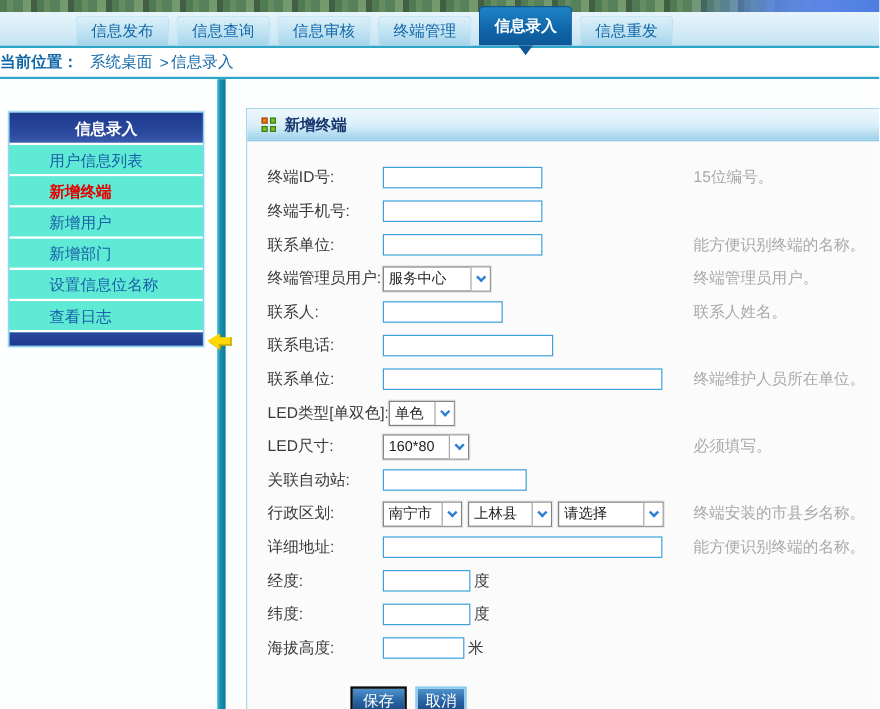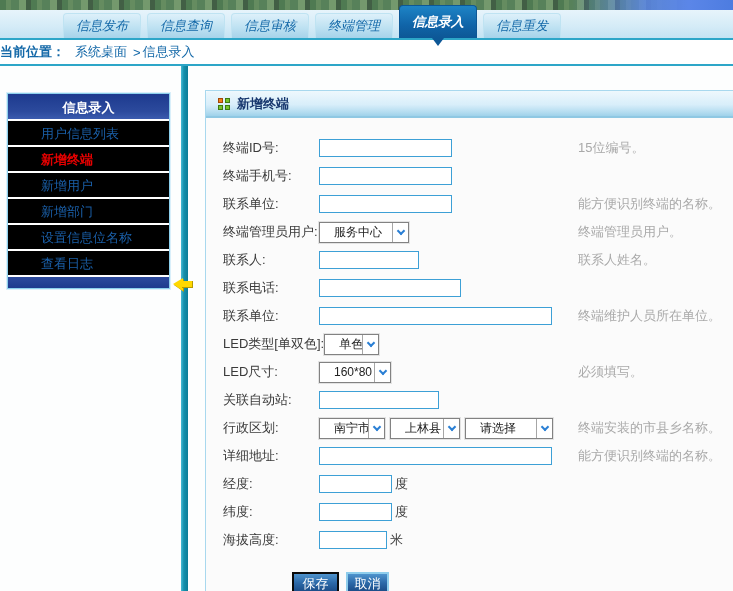--- a/index.html
+++ b/index.html
@@ -8,21 +8,21 @@
 
   
   .banner { height:10px; width:100%;
     background:
       linear-gradient(90deg, rgba(91,134,232,0) 0%, rgba(91,134,232,0) 78%, rgba(91,134,232,.85) 88%, #5b86e8 94%, #4d7ce0 100%),
       repeating-linear-gradient(90deg, #4f7a52 0 6px, #658c60 6px 11px, #57815a 11px 19px, #74996d 19px 26px, #425f45 26px 31px);
   }
 
   
   .tabstrip { height:28px; width:100%; background:linear-gradient(180deg,#e7f4fb 0%, #d4ebf7 60%, #c3e3f3 100%);
-    display:flex; align-items:flex-end; padding-left:63px;font-style:italic; }
+    display:flex; align-items:flex-end; padding-left:63px; }
   .tab { height:25px; line-height:24px; padding:0 12px; margin-right:6px; color:#1368a8;
     background:linear-gradient(180deg,#ddf0fa 0%, #bfe2f2 55%, #a6d3ea 100%);
     border:1px solid #bfe3f2; border-bottom:none; border-radius:4px 4px 0 0; cursor:pointer; white-space:nowrap; }
   .tab.active { height:33px; line-height:32px; font-weight:bold; color:#fff;
     background:linear-gradient(180deg,#1d84c6 0%, #1064a8 60%, #0d5796 100%);
     border-color:#0d5796; position:relative; z-index:6; }
   .tab-down-arrow { position:absolute; left:50%; margin-left:-6px; bottom:-8px; width:0; height:0;
     border-left:6px solid transparent; border-right:6px solid transparent; border-top:8px solid #0d5796; }
 
   
@@ -33,21 +33,21 @@
   .breadcrumb .bc-sep { margin-right:2px; }
 
   
   .main { position:relative; width:100%; height:525px; background:#fdfefe; }
 
   
   .sidebar { position:absolute; left:7px; top:27px; width:163px; border:1px solid #8ccfec; background:#8ed3f0;
     box-shadow:0 0 0 1px #d9effa; }
   .sb-header { height:27px; line-height:27px; text-align:center; color:#fff; font-weight:bold;
     background:linear-gradient(180deg,#1d3a8e 0%, #2c4a9d 70%, #3b5bae 100%); border-bottom:2px solid #fff; cursor:default; }
-  .sb-item { height:26px; line-height:26px; padding-left:33px; color:#1a5fa8; background:#000000;
+  .sb-item { height:26px; line-height:26px; padding-left:33px; color:#1a5fa8; background:#5eead4;
     border-bottom:2px solid #fff; cursor:pointer; white-space:nowrap; }
   .sb-item.active { color:#e60000; font-weight:bold; }
   .sb-footer { height:11px; background:linear-gradient(180deg,#2c4a9d,#1d3a8e); }
 
   
   .divider { position:absolute; left:181px; top:0; width:7px; height:100%;
     background:linear-gradient(90deg,#49b9d4 0%, #1691ad 40%, #0c7c97 100%); }
   .collapse-arrow { position:absolute; left:173px; top:212px; width:22px; height:13px; cursor:pointer; z-index:4; }
   .collapse-arrow .tri { position:absolute; left:0; top:0; width:0; height:0;
     border-top:6px solid transparent; border-bottom:7px solid transparent; border-right:10px solid #ffd800;
@@ -70,21 +70,21 @@
   
   .form { padding-top:16px; }
   .form-row { position:relative; height:28px; display:flex; align-items:center; padding-left:17px; }
   .row-label { min-width:96px; color:#3a3a3a; white-space:nowrap; }
   .row-hint { position:absolute; left:372px; color:#a9a9a9; white-space:nowrap; }
   .txt { height:18px; border:1px solid #3da0d6; background:#fff; font-family:"Liberation Sans",sans-serif; font-size:12px; padding:0 3px; }
   .unit { margin-left:3px; color:#3a3a3a; }
 
   
   .sel { display:inline-flex; align-items:stretch; height:21px; background:#fff; border:1px solid #828282;
-    box-shadow:0 0 0 1px #e3e3e3; cursor:pointer;padding-left:10px; }
+    box-shadow:0 0 0 1px #e3e3e3; cursor:pointer; }
   .sel + .sel { margin-left:5px; }
   .sel-text { flex:1; display:flex; align-items:center; padding:0 4px; color:#222; white-space:nowrap; overflow:hidden; font-size:12px; }
   .sel-btn { width:16px; display:flex; align-items:center; justify-content:center; border-left:1px solid #a6a6a6; background:#fff; }
   .chev { width:6px; height:6px; border-right:2px solid #2a7fd4; border-bottom:2px solid #2a7fd4; transform:rotate(45deg); margin-top:-3px; }
 
   
   .btn-row { margin-top:18px; padding-left:86px; display:flex; }
   .btn { height:24px; color:#fff; font-family:"Liberation Sans",sans-serif; font-size:13px; cursor:pointer;
     background:linear-gradient(180deg,#4e93cd 0%, #2c69a8 45%, #16437d 100%); display:flex; align-items:center; justify-content:center; }
   .btn-save { width:47px; border:2px solid #0b0b0b; }

